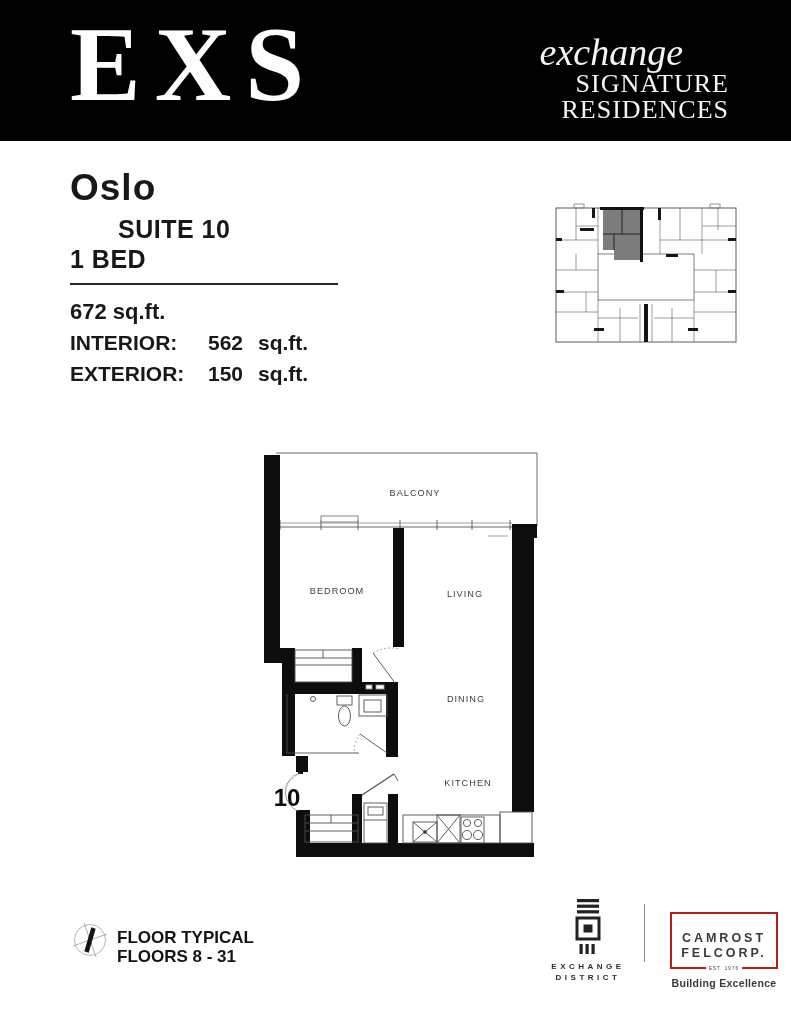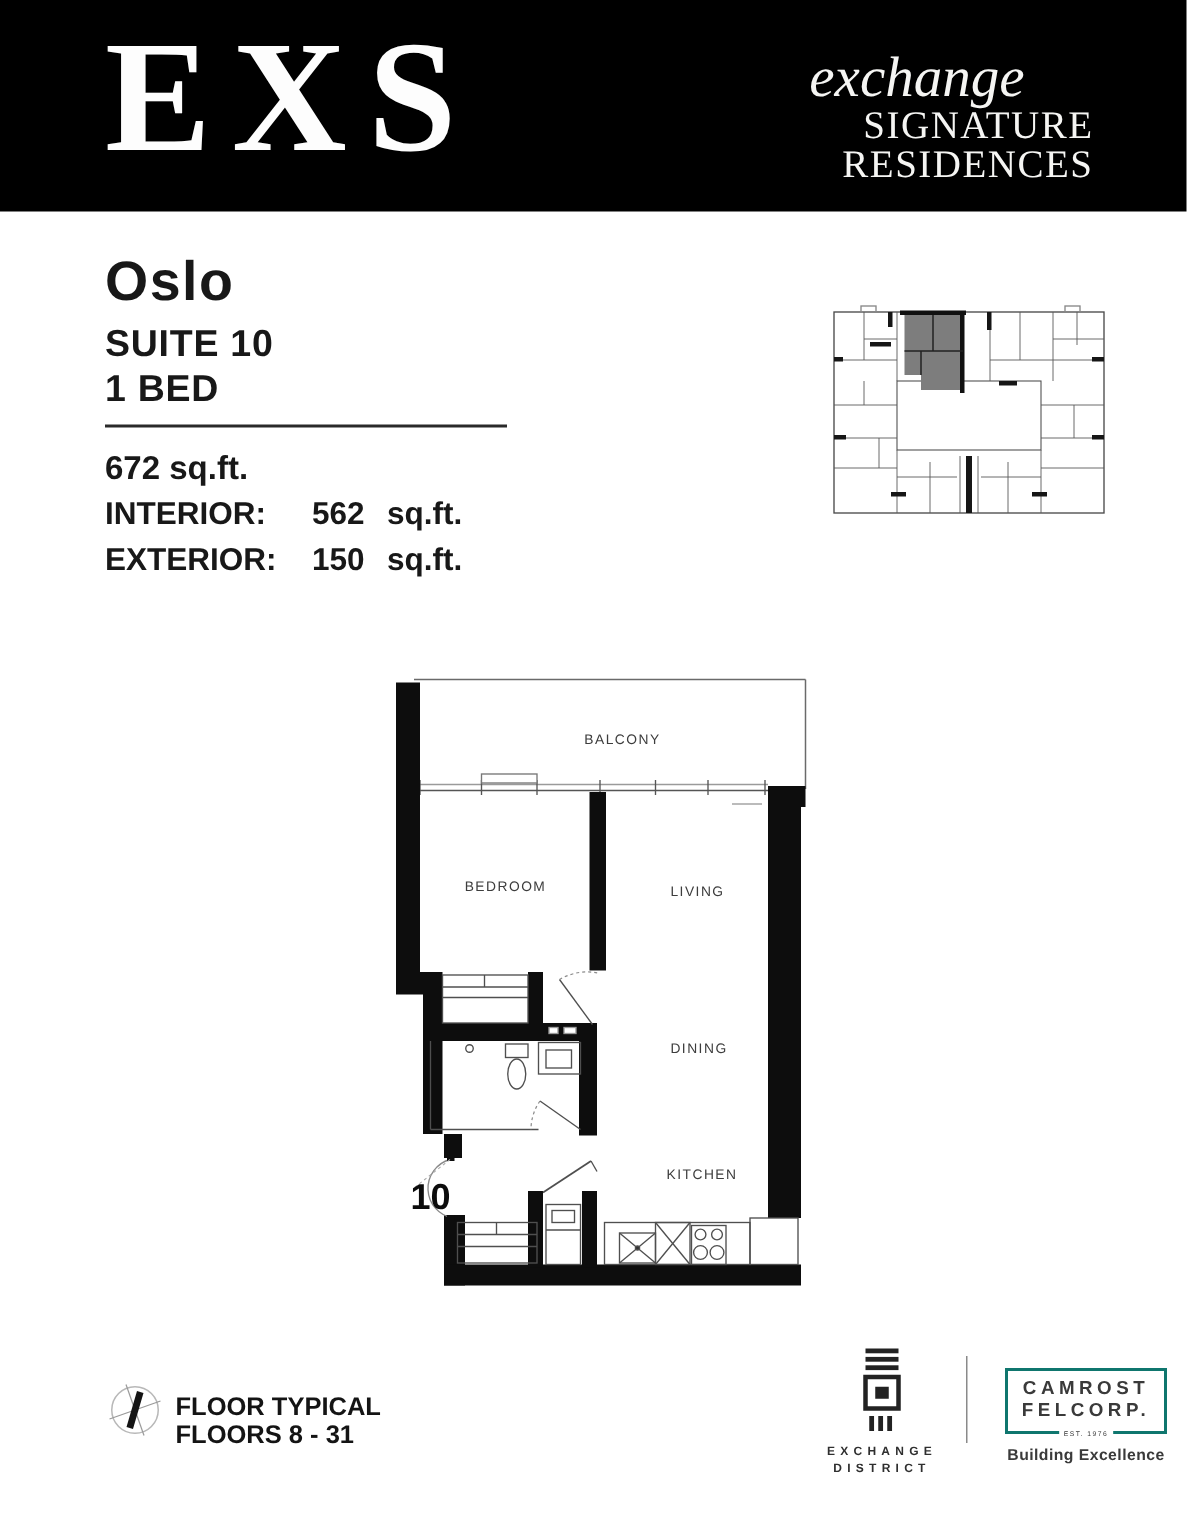--- a/index.html
+++ b/index.html
@@ -16,40 +16,40 @@
     font-size:106px; letter-spacing:14px; line-height:1; color:#fdfdfd;
   }
   .brand { position:absolute; right:62px; top:33px; text-align:right; color:#f5f5f3;
            font-family:"Liberation Serif", serif; }
   .brand-italic { font-style:italic; font-size:38px; line-height:38px; margin-right:46px; }
   .brand-caps  { font-size:26px; line-height:26px; letter-spacing:1px; }
   
   .titleblock { position:absolute; left:70px; top:168px; width:270px; }
   .suite-name { font-size:37px; font-weight:bold; line-height:40px; letter-spacing:1px; color:#181818; }
   .suite-sub  { font-size:25px; font-weight:bold; line-height:30px; letter-spacing:0.5px; color:#181818; }
-  .suite-sub.first { margin-top:6px; }
+  .suite-sub.first { margin-top:6px;margin-left:48px; }
   .rule { width:268px; border:none; border-top:2px solid #2a2a2a; margin:9px 0 12px 0; }
   .area-total { font-size:22px; font-weight:bold; line-height:30px; color:#181818; }
   .area-row { display:flex; font-size:21px; font-weight:bold; line-height:31px; color:#181818; }
   .area-row .lbl { width:138px; }
   .area-row .val { width:50px; }
   
   .keyplan { position:absolute; left:550px; top:200px; width:192px; height:148px; }
   .mainplan { position:absolute; left:256px; top:446px; width:292px; height:420px; }
   .room-label { font-family:"Liberation Sans", sans-serif; font-size:9.2px; letter-spacing:1px; fill:#3d3d3d; }
   .suite-num  { font-family:"Liberation Sans", sans-serif; font-size:24px; font-weight:bold; fill:#0c0c0c; }
   
   .north { position:absolute; left:70px; top:920px; width:40px; height:40px; }
   .floor-note { position:absolute; left:117px; top:928px; font-size:17px; font-weight:bold; line-height:19px; color:#141414; }
   .exd { position:absolute; left:545px; top:898px; width:86px; text-align:center; }
   .exd-icon { width:42px; height:56px; }
   .exd-text { margin-top:3px; font-size:8px; letter-spacing:3.5px; font-weight:bold; color:#2f2f2f; line-height:11px; }
   .logo-divider { position:absolute; left:644px; top:904px; height:58px; border-left:1px solid #8a8a8a; }
   .camrost { position:absolute; left:662px; top:912px; width:124px; text-align:center; color:#3a3a3a; }
-  .camrost-box { display:inline-block; position:relative; border:2px solid #0f766e; padding:4px 9px 6px 9px; }
+  .camrost-box { display:inline-block; position:relative; border:2px solid #b91c1c; padding:17px 9px 6px 9px; }
   .camrost-line { font-size:12.5px; font-weight:bold; letter-spacing:3px; line-height:15px; white-space:nowrap; }
   .camrost-est { position:absolute; bottom:-4px; left:50%; transform:translateX(-50%);
                  background:#fff; padding:0 3px; font-size:4.5px; letter-spacing:1px; white-space:nowrap; }
   .camrost-tag { margin-top:8px; font-size:10.5px; font-weight:bold; letter-spacing:0.3px; }
 </style>
 </head>
 <body>
 
 <div class="header">
   <div class="logo-exs">EXS</div>

